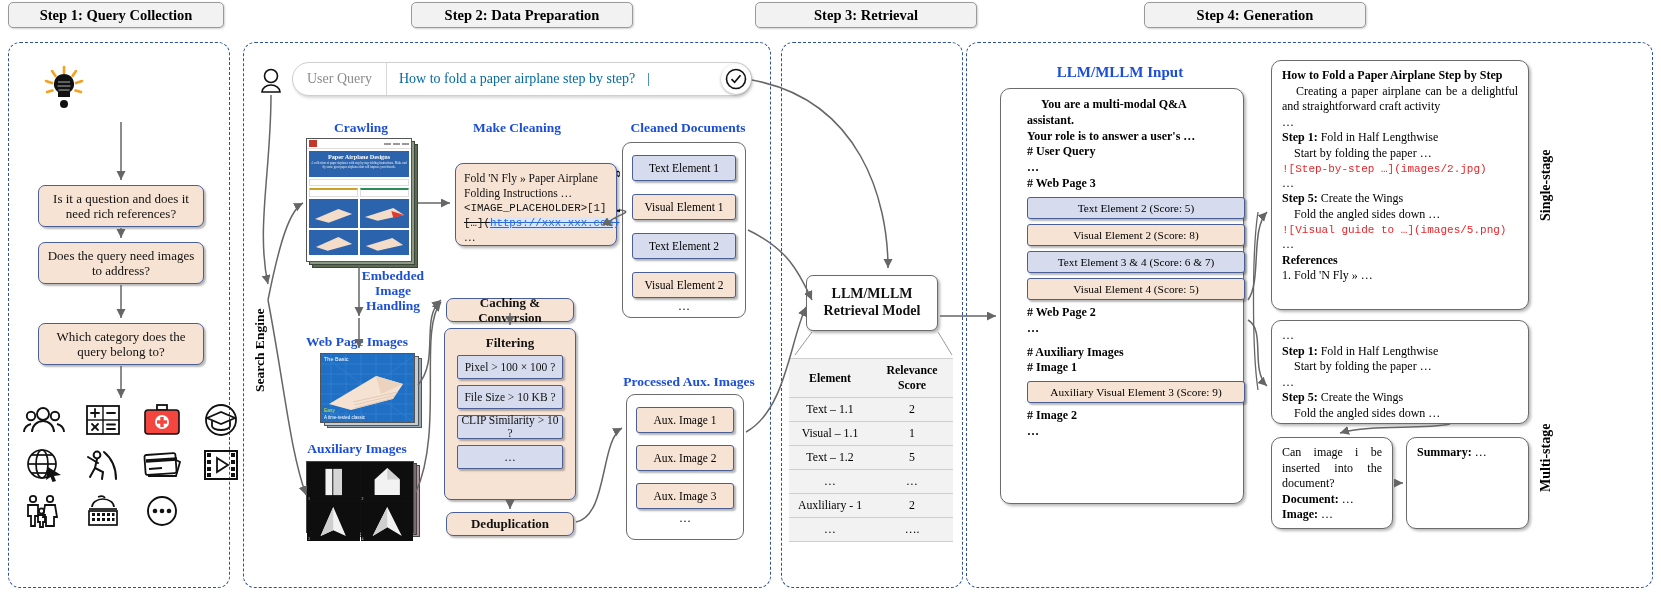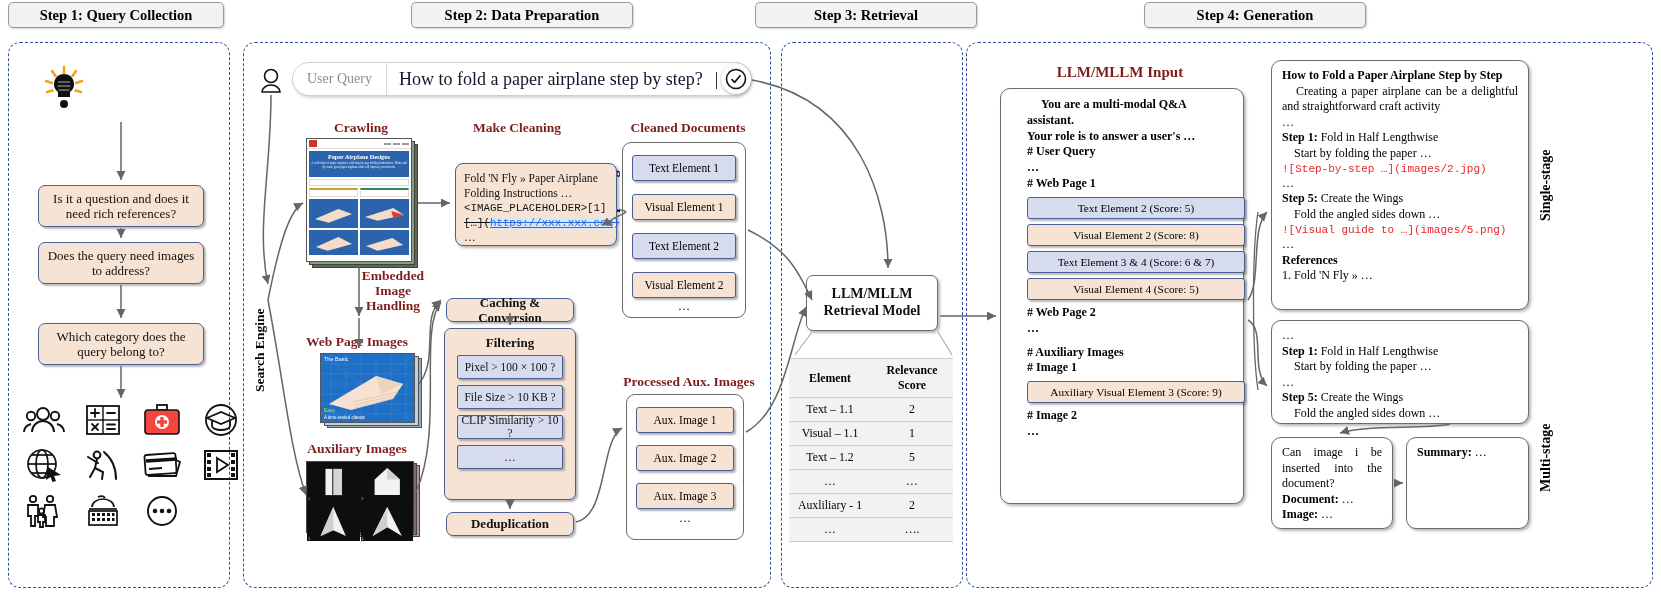--- a/index.html
+++ b/index.html
@@ -37,21 +37,21 @@
     text-align:center;
     font-size:13px; color:#111;
     box-shadow:2px 2px 2px rgba(0,0,0,.28);
     line-height:1.18;
     padding:2px 4px;
   }
   .rbox.plain { background:#fff; border:1.3px solid #6b6b6b; box-shadow:2px 2px 3px rgba(0,0,0,.3); }
   .rbox.b { font-weight:bold; }
   .lbl {
     position:absolute;
-    font-weight:bold; font-size:13.5px; color:#7f1d1d;
+    font-weight:bold; font-size:13.5px; color:#1d4ed8;
     text-align:center;
   }
   .vlbl {
     position:absolute;
     font-weight:bold; font-size:13.5px; color:#000;
     writing-mode:vertical-rl;
     transform:rotate(180deg);
     text-align:center;
     white-space:nowrap;
   }
@@ -117,21 +117,21 @@
   .red { color:#e8262a; font-family:"Liberation Mono", monospace; font-size:11px; }
   .just { text-align:justify; }
   .qbar {
     position:absolute;
     height:34px; border:1px solid #cfcfcf; border-radius:17px;
     background:#fff; display:flex; align-items:center;
     box-shadow:1px 2px 3px rgba(0,0,0,.16);
     overflow:hidden;
   }
   .qlabel { padding:0 14px; color:#8c8c8c; font-size:14px; border-right:1px solid #d8d8d8; line-height:34px; }
-  .qval { padding:0 12px; font-size:18px; color:#0f172a; }
+  .qval { padding:0 12px; font-size:14px; color:#0369a1; }
   .chk {
     position:absolute; width:30px; height:30px; border-radius:50%;
     background:#fff; box-shadow:0 1px 3px rgba(0,0,0,.3);
     display:flex; align-items:center; justify-content:center;
   }
   .eli5wrap { position:absolute; display:flex; align-items:center; }
   .icon-cell { position:absolute; width:42px; height:34px; }
   .thumbstack { position:absolute; }
 </style>
 </head>
@@ -523,21 +523,21 @@
 <div class="panel" style="left:966px; top:42px; width:687px; height:546px;"></div>
 <div class="lbl" style="left:1000px; top:64px; width:240px; font-size:15px;">LLM/MLLM Input</div>
 
 <div class="prompt" style="left:1000px; top:88px; width:244px; height:416px;">
   <div style="font-weight:bold;">
     <div style="text-indent:14px;">You are a multi-modal Q&amp;A assistant.</div>
     <div>Your role is to answer a user's  …</div>
     <div># User Query</div>
   </div>
   <div style="font-weight:bold;">…</div>
-  <div style="font-weight:bold;"># Web Page 1</div>
+  <div style="font-weight:bold;"># Web Page 3</div>
   <div class="pel t">Text Element 2 (Score: 5)</div>
   <div class="pel v">Visual Element 2 (Score: 8)</div>
   <div class="pel t">Text Element 3 &amp; 4 (Score: 6 &amp; 7)</div>
   <div class="pel v">Visual Element 4 (Score: 5)</div>
   <div style="font-weight:bold; margin-top:4px;"># Web Page 2</div>
   <div style="font-weight:bold;">…</div>
   <div style="font-weight:bold; margin-top:8px;"># Auxiliary Images</div>
   <div style="font-weight:bold;"># Image 1</div>
   <div class="pel v">Auxiliary Visual Element 3 (Score: 9)</div>
   <div style="font-weight:bold;"># Image 2</div>

